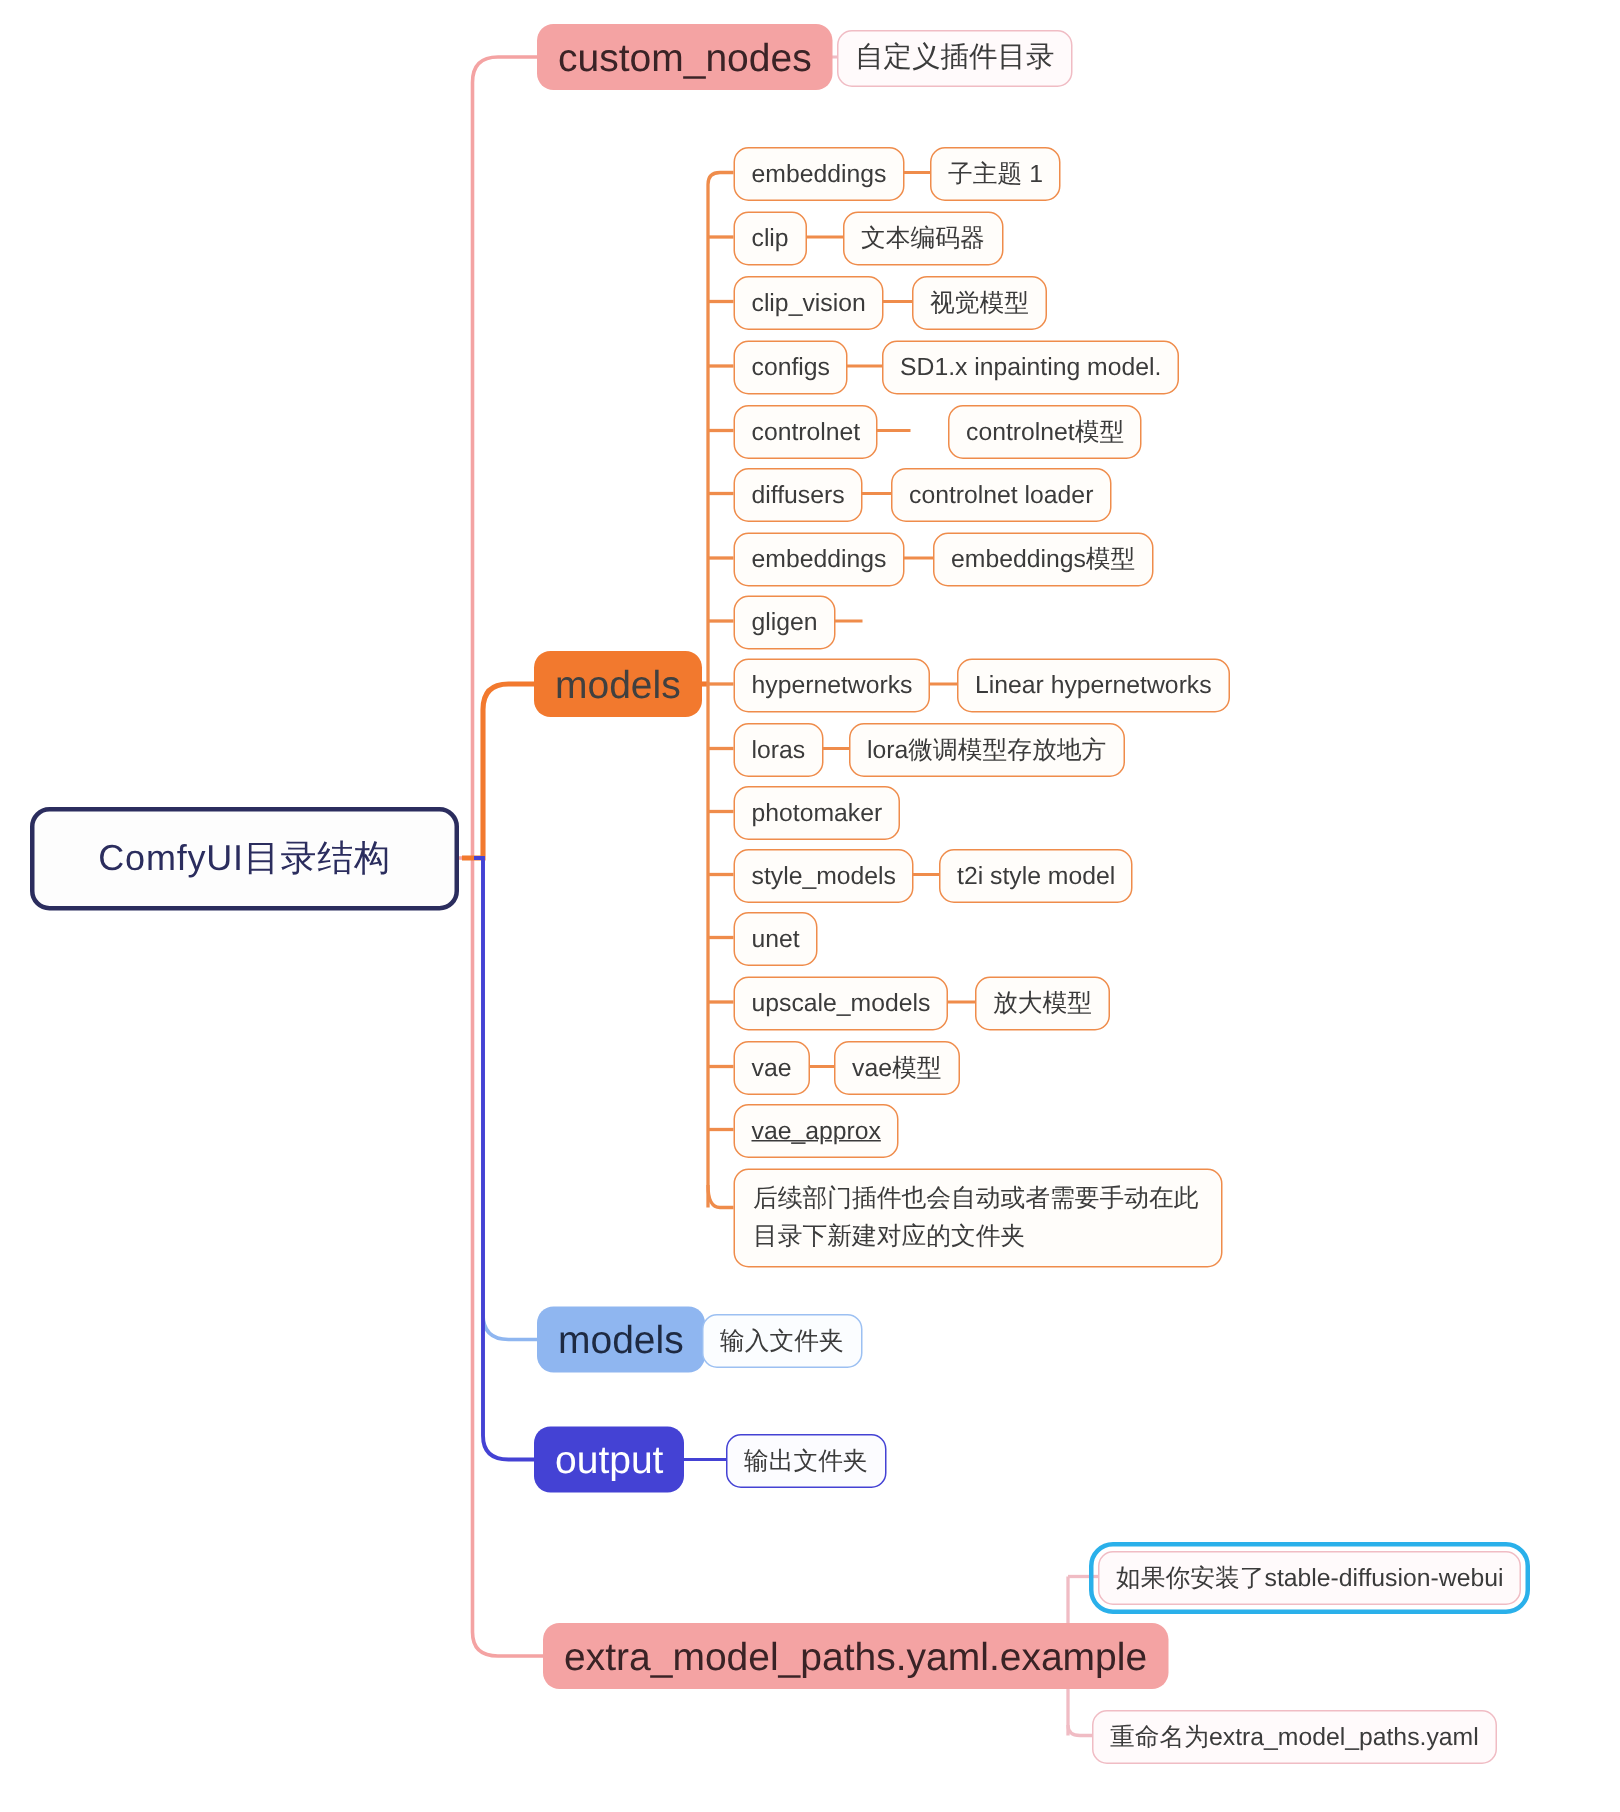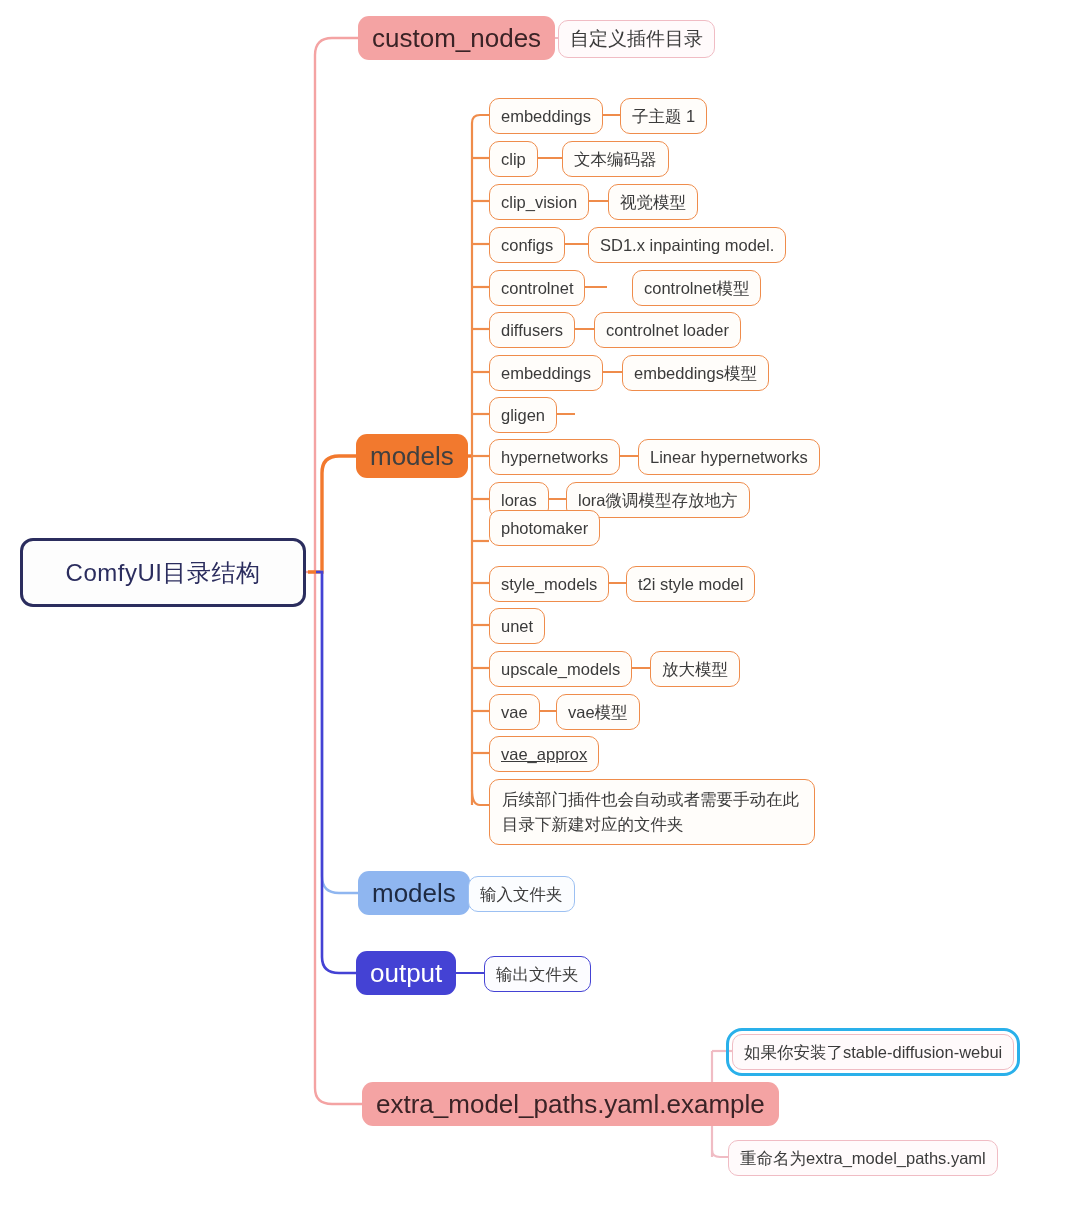--- a/index.html
+++ b/index.html
@@ -185,21 +185,21 @@
   <div class="node ob orangeline" style="left:622px; top:355px;">embeddings模型</div>
 
   <div class="node ob orangeline" style="left:489px; top:397px;">gligen</div>
 
   <div class="node ob orangeline" style="left:489px; top:439px;">hypernetworks</div>
   <div class="node ob orangeline" style="left:638px; top:439px;">Linear hypernetworks</div>
 
   <div class="node ob orangeline" style="left:489px; top:482px;">loras</div>
   <div class="node ob orangeline" style="left:566px; top:482px;">lora微调模型存放地方</div>
 
-  <div class="node ob orangeline" style="left:489px; top:510px;">photomaker</div>
+  <div class="node ob orangeline" style="left:489px; top:524px;">photomaker</div>
 
   <div class="node ob orangeline" style="left:489px; top:566px;">style_models</div>
   <div class="node ob orangeline" style="left:626px; top:566px;">t2i style model</div>
 
   <div class="node ob orangeline" style="left:489px; top:608px;">unet</div>
 
   <div class="node ob orangeline" style="left:489px; top:651px;">upscale_models</div>
   <div class="node ob orangeline" style="left:650px; top:651px;">放大模型</div>
 
   <div class="node ob orangeline" style="left:489px; top:694px;">vae</div>

